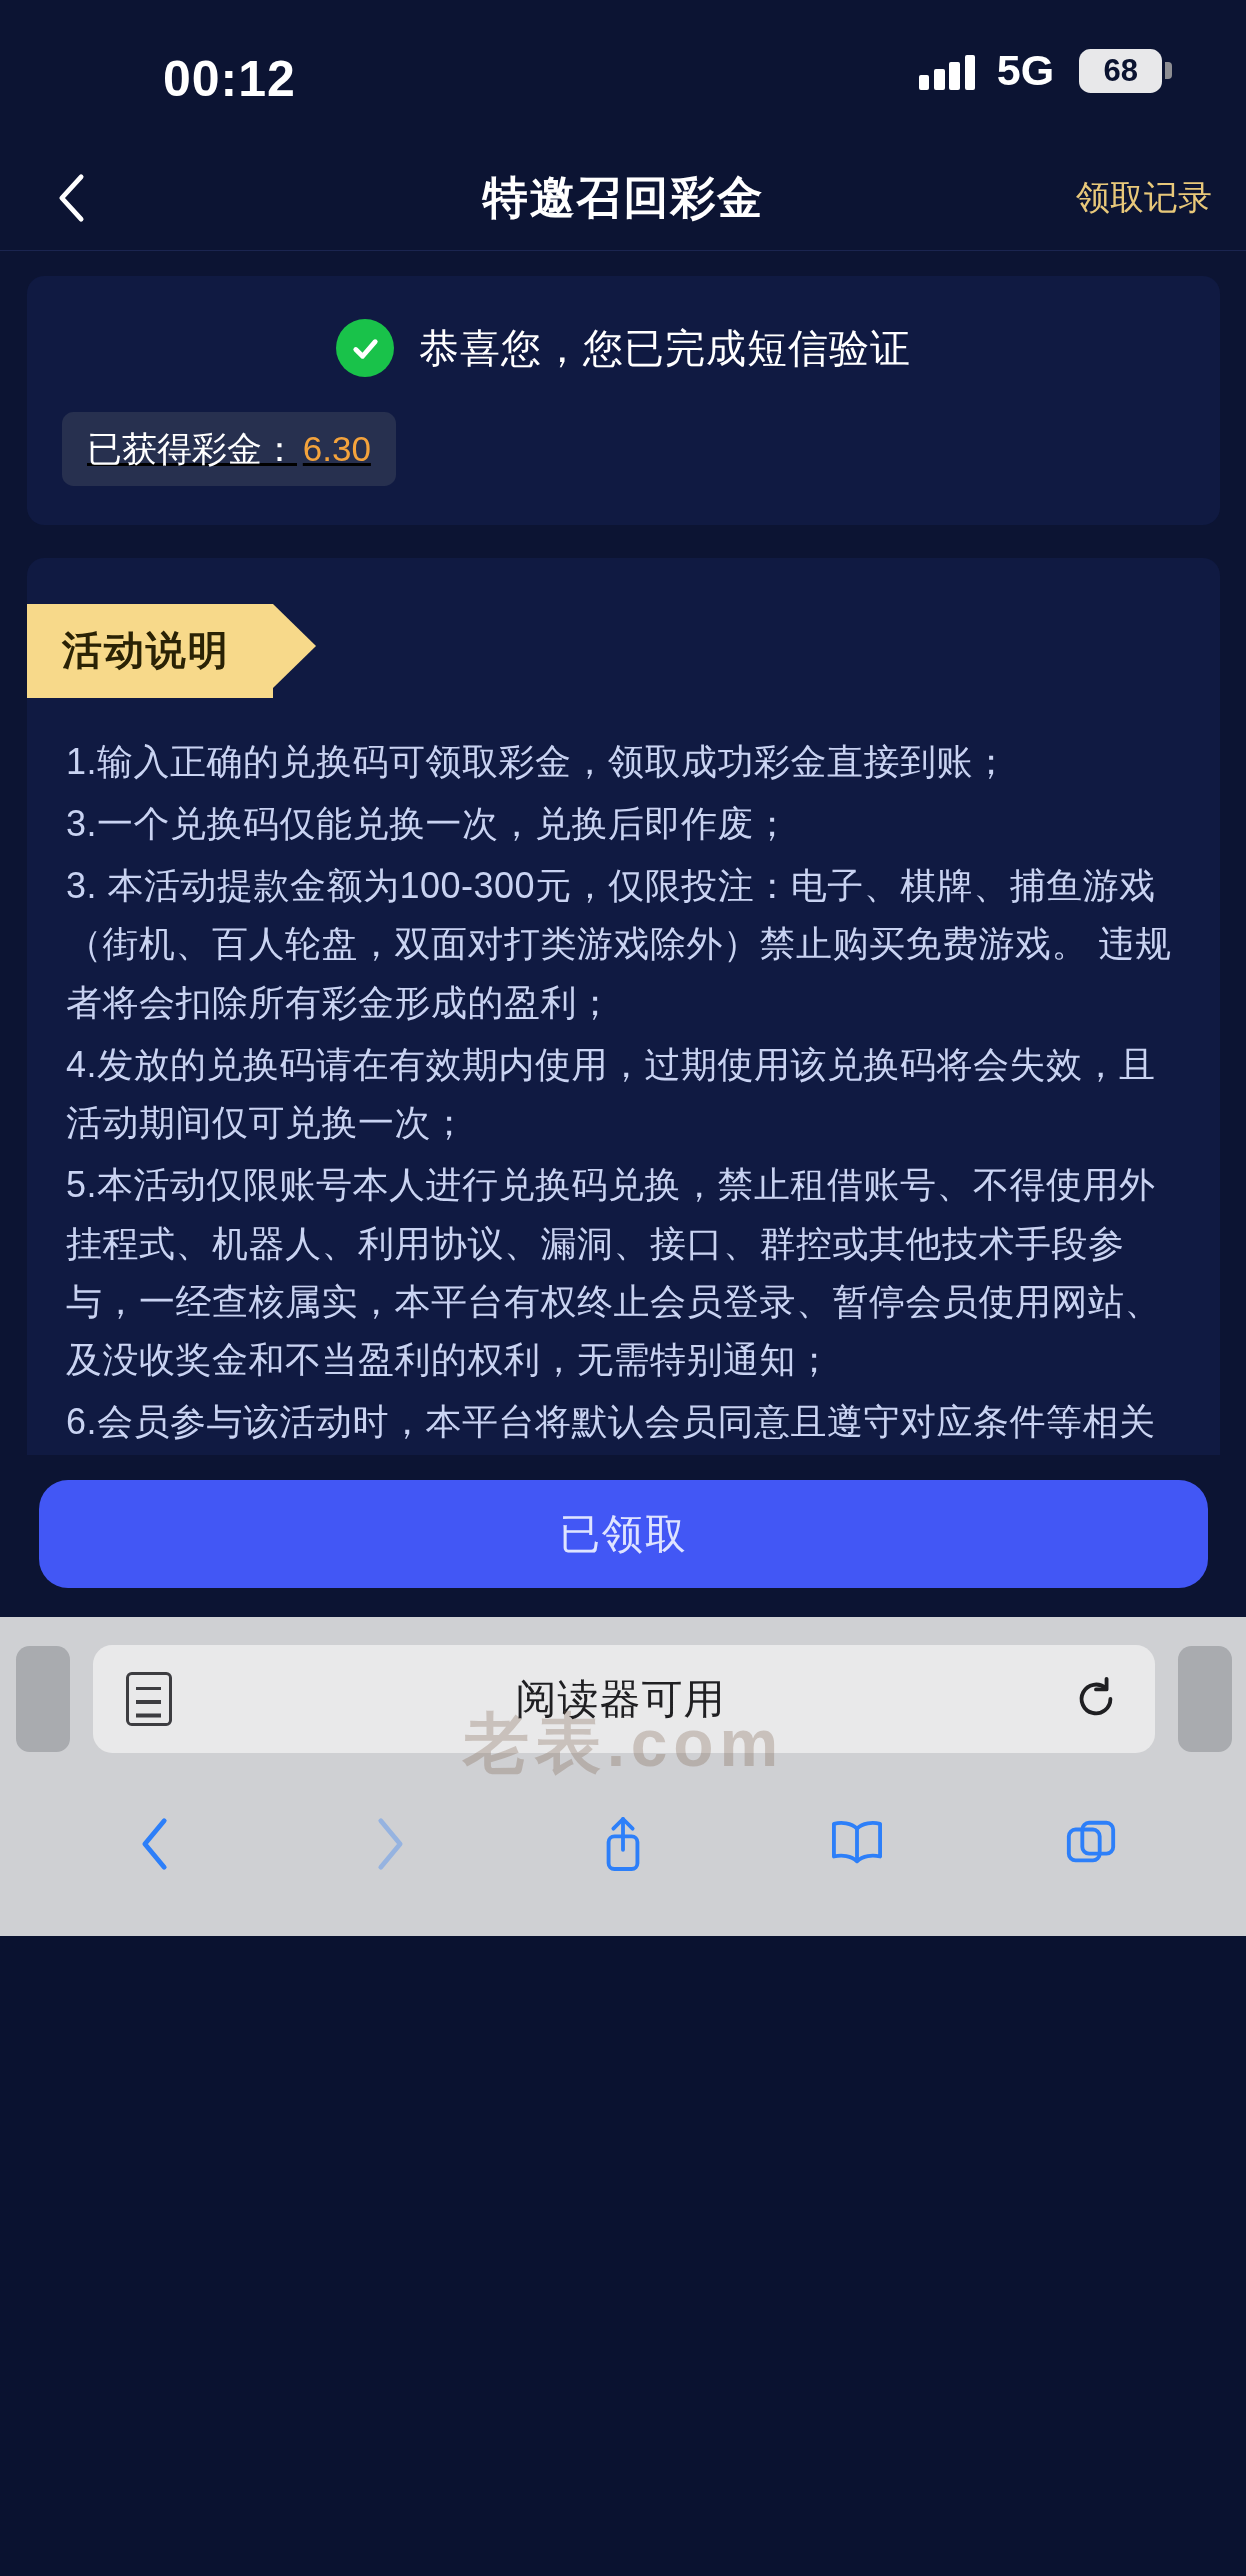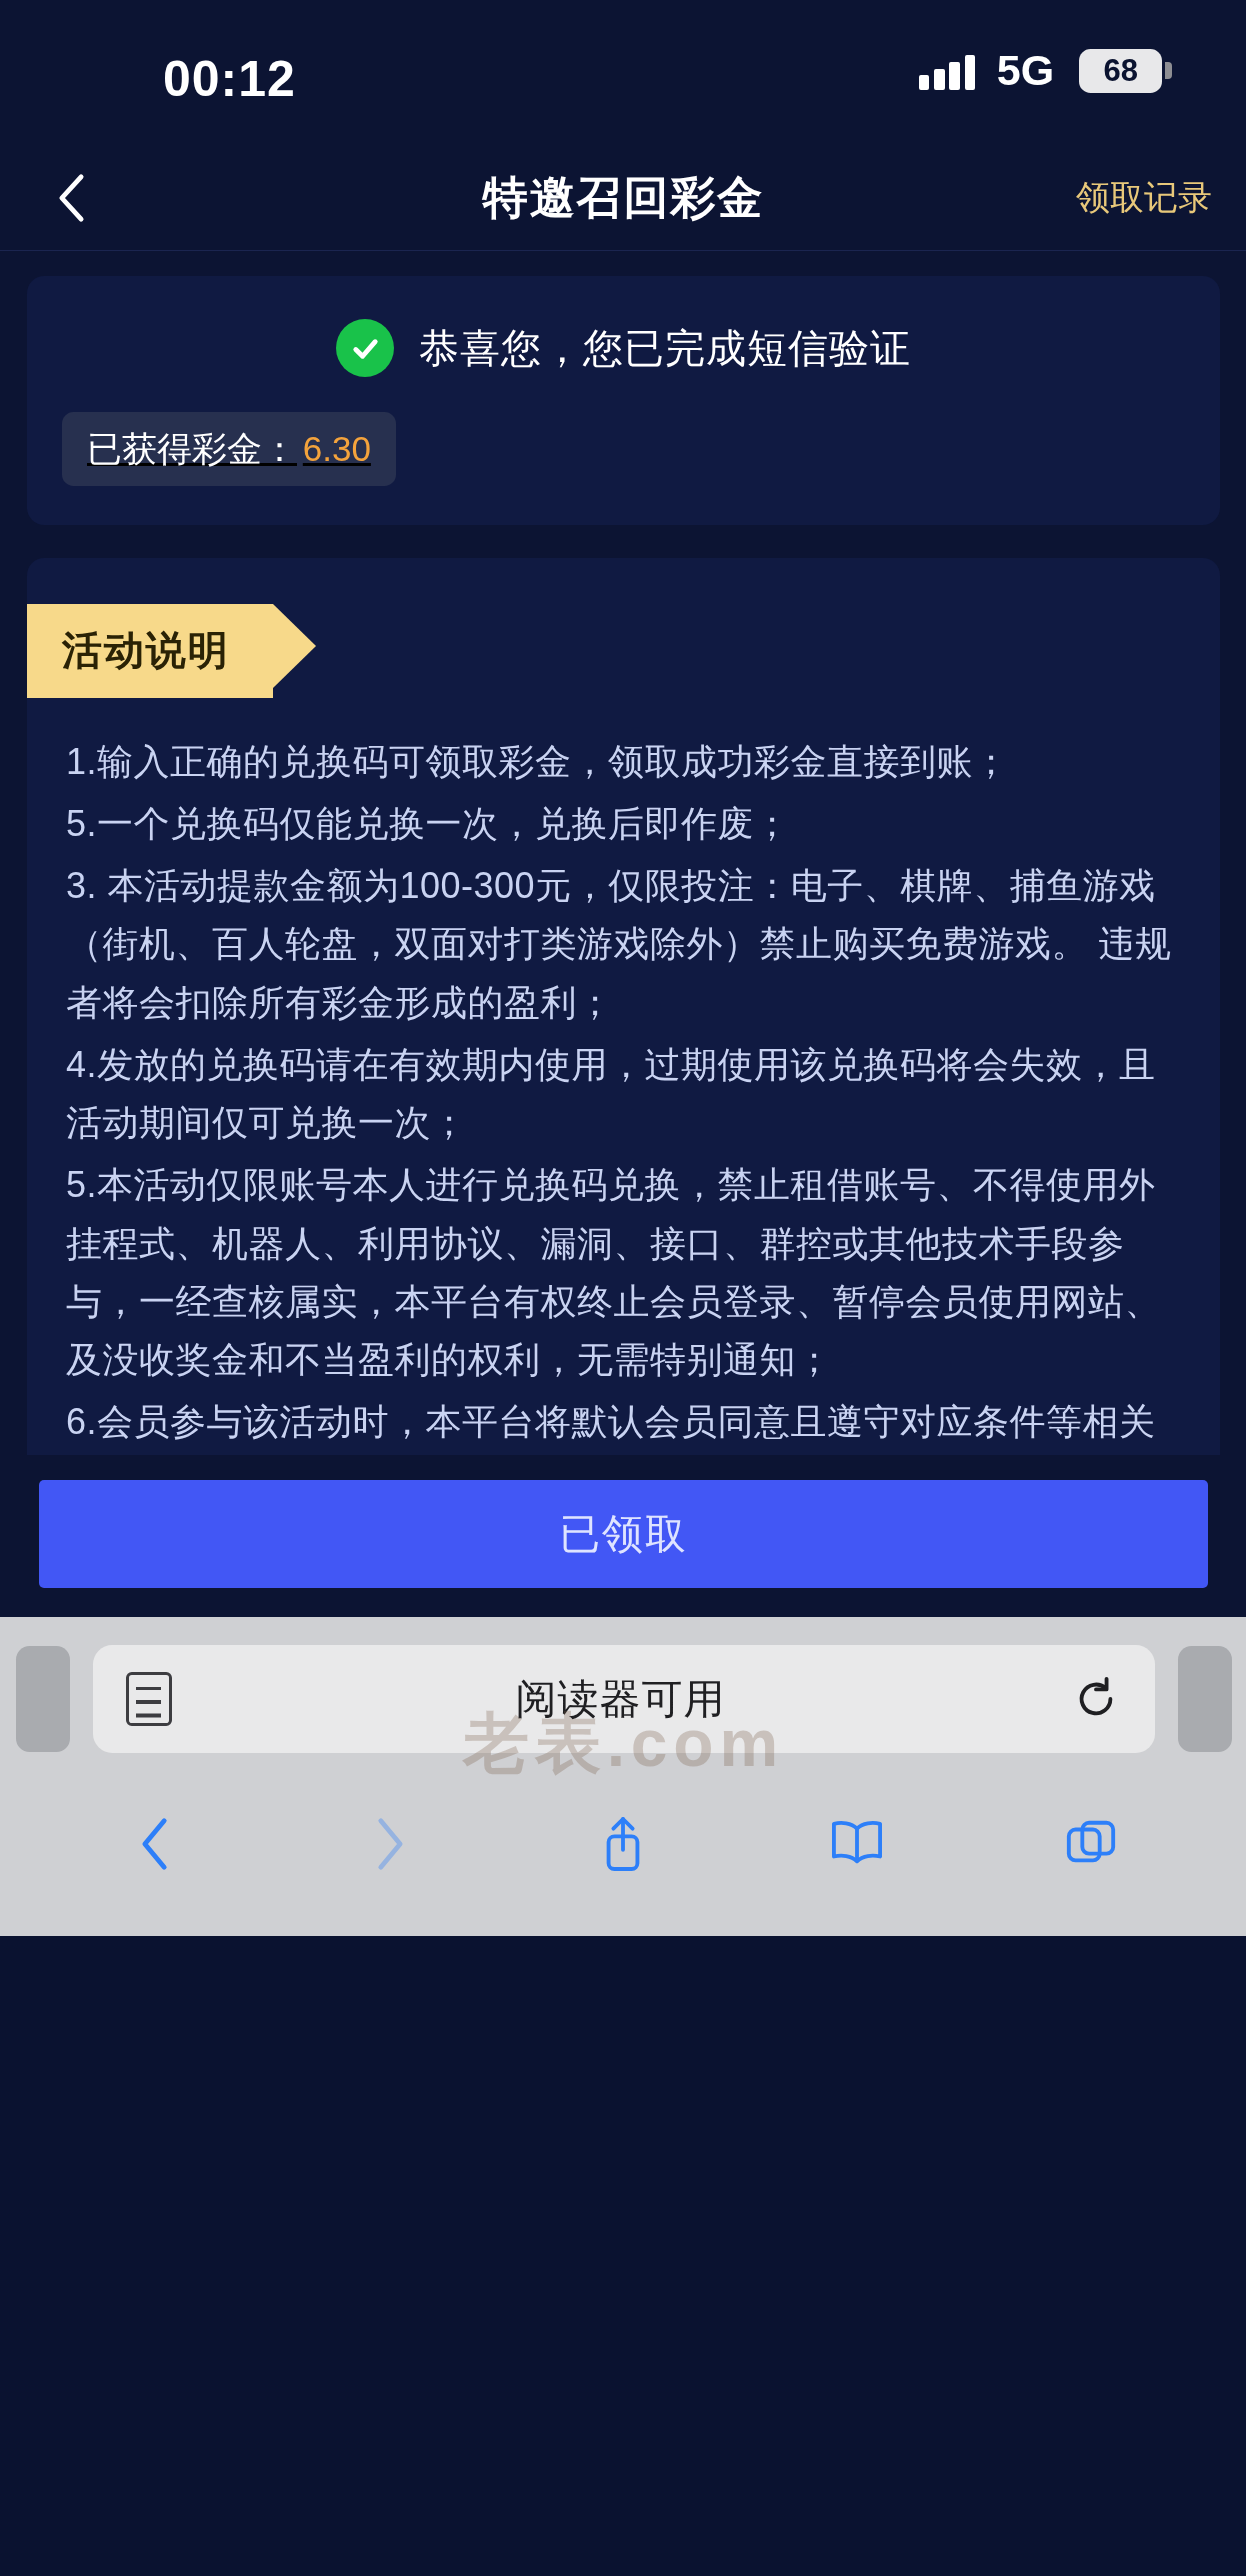--- a/index.html
+++ b/index.html
@@ -283,21 +283,21 @@
 
   
   .cta-wrap {
     padding: 25px 39px 29px 39px;
     background: #0c1433;
   }
   .cta {
     width: 100%;
     height: 108px;
     border: none;
-    border-radius: 5px;
+    border-radius: 29px;
     background: #4257f5;
     color: #dfe4ff;
     font-size: 41px;
     font-family: "Liberation Sans", sans-serif;
     letter-spacing: 1.9px;
     cursor: pointer;
   }
 
   
   .browser-bar {
@@ -438,21 +438,21 @@
       <div class="amount-pill">
         <span class="amount-label">已获得彩金：</span>
         <span class="amount-value">6.30</span>
       </div>
     </div>
 
     <div class="rules-card">
       <div class="ribbon">活动说明</div>
       <div class="rules-body">
         <p>1.输入正确的兑换码可领取彩金，领取成功彩金直接到账；</p>
-        <p>5.一个兑换码仅能兑换一次，兑换后即作废；</p>
+        <p>3.一个兑换码仅能兑换一次，兑换后即作废；</p>
         <p>3. 本活动提款金额为100-300元，仅限投注：电子、棋牌、捕鱼游戏（街机、百人轮盘，双面对打类游戏除外）禁止购买免费游戏。 违规者将会扣除所有彩金形成的盈利；</p>
         <p>4.发放的兑换码请在有效期内使用，过期使用该兑换码将会失效，且活动期间仅可兑换一次；</p>
         <p>5.本活动仅限账号本人进行兑换码兑换，禁止租借账号、不得使用外挂程式、机器人、利用协议、漏洞、接口、群控或其他技术手段参与，一经查核属实，本平台有权终止会员登录、暂停会员使用网站、及没收奖金和不当盈利的权利，无需特别通知；</p>
         <p>6.会员参与该活动时，本平台将默认会员同意且遵守对应条件等相关规定，为避免文字理解歧义，本平台保有本活动最终解释权。</p>
       </div>
     </div>
 
     <div class="banner-strip">
       <div class="banner">
         <div class="banner-face2"></div>

